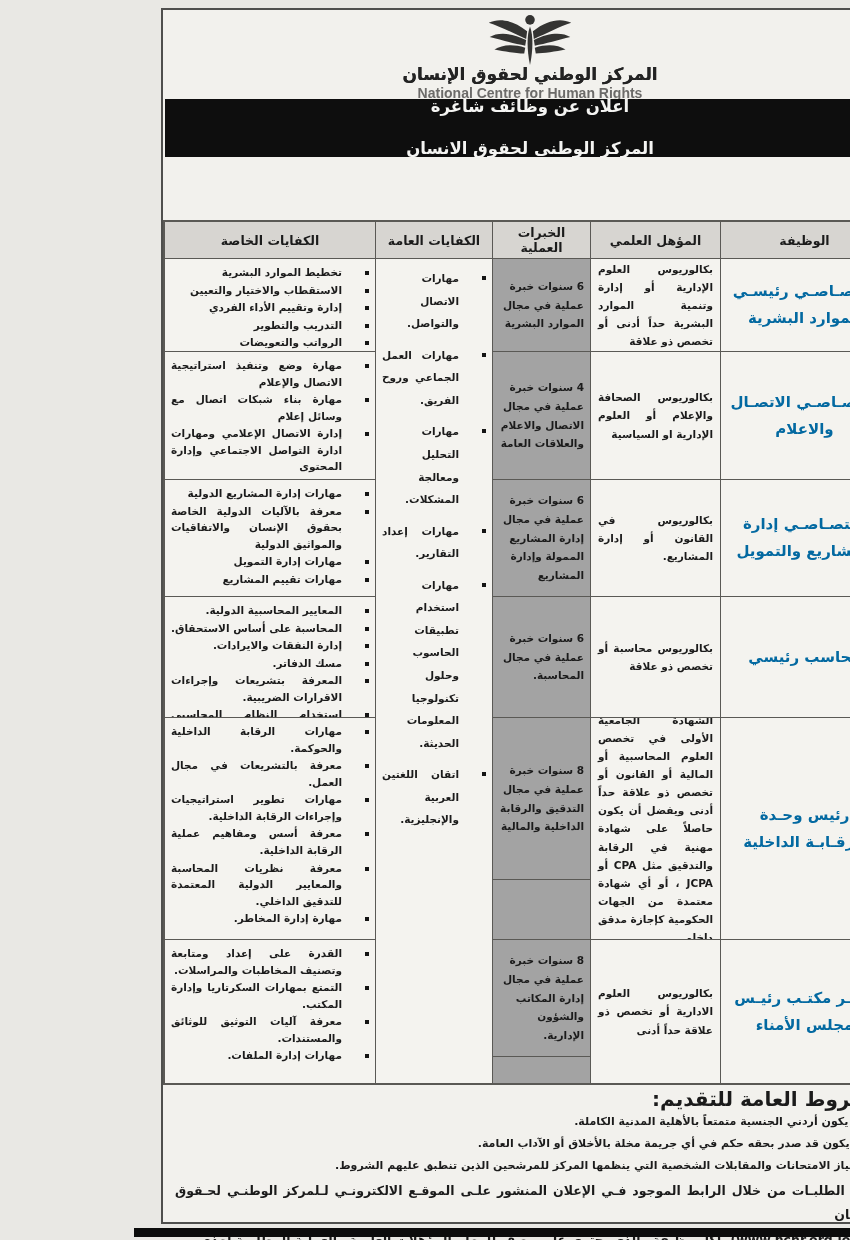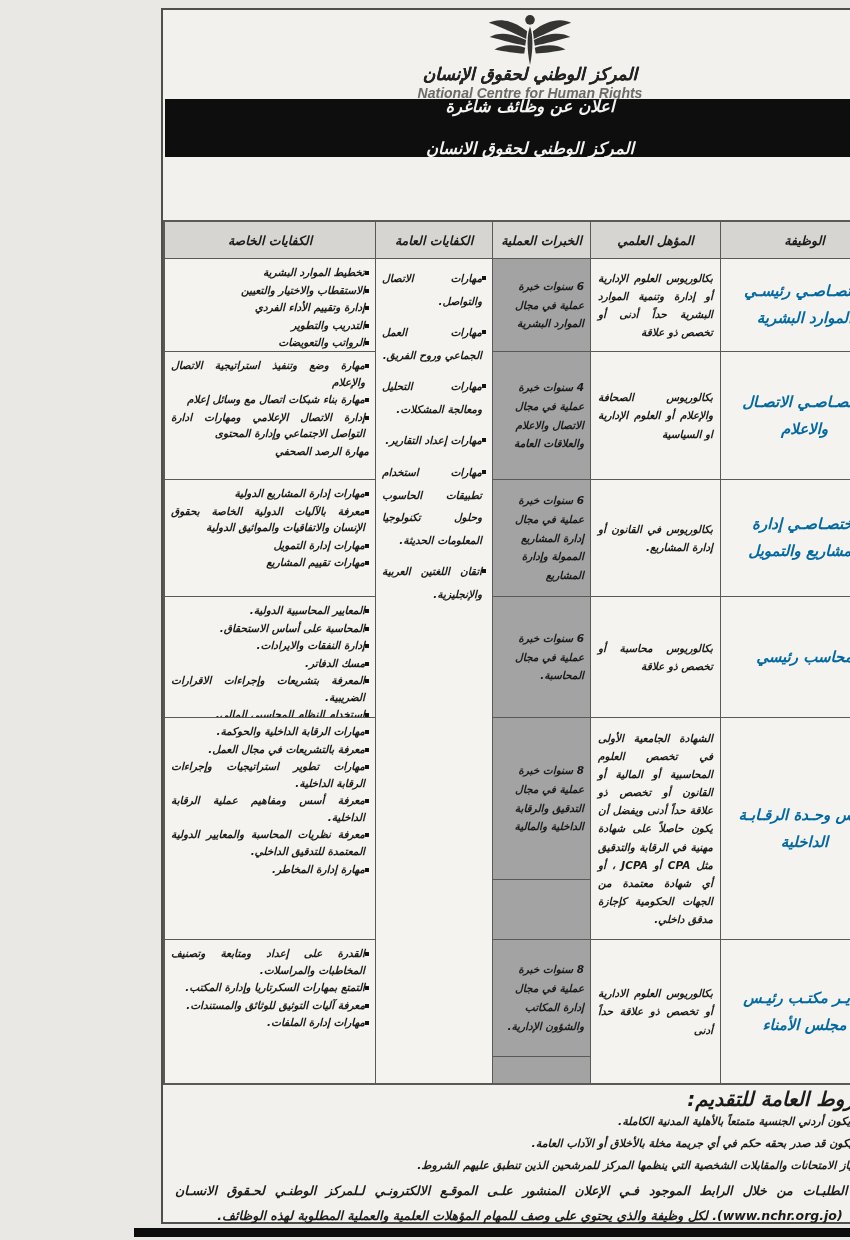--- a/index.html
+++ b/index.html
@@ -3,21 +3,21 @@
 <meta charset="utf-8">
 <style>
   * { margin:0; padding:0; box-sizing:border-box; }
   html,body { width:850px; height:1240px; }
   body {
     font-family:"DejaVu Sans", sans-serif;
     background:#e9e8e4;
     color:#1b1b1b;
     overflow:hidden;
   }
-  .page { position:relative; width:750px; height:1240px; direction:rtl;font-style:italic; }
+  .page { position:relative; width:750px; height:1240px; direction:rtl; }
 
   
   .frame {
     position:absolute; left:61px; top:8px; width:738px; height:1216px;
     border:2px solid #4f4f4d; background:#f2f1ed;
   }
   .bottom-rule {
     position:absolute; left:34px; top:1228px; width:806px; height:9px; background:#0c0c0c;
   }
 
@@ -72,21 +72,21 @@
     display:flex; align-items:center;
     font-size:10.5px; font-weight:bold; line-height:1.8; text-align:right;
   }
   .expsub:last-child { border-bottom:none; }
   .e1{height:93px} .e2{height:128px} .e3{height:117px} .e4{height:121px}
   .e5{height:162px} .e6{height:60px} .e7{height:117px} .e8{height:26px}
 
   .generalcell { grid-column:4; grid-row:2 / 8; padding:8px 6px; }
   .specialcell { padding:5px 6px; }
 
-  .bullet-item { display:flex; gap:0; font-size:10.5px; font-weight:bold; line-height:1.58;
+  .bullet-item { display:flex; gap:23px; font-size:10.5px; font-weight:bold; line-height:1.58;
                  text-align:justify; text-align-last:right; }
   .specialcell .bullet-item { margin-bottom:1px; }
   .generalcell .bullet-item { margin-bottom:9px; line-height:2.15; }
   .bullet-square { flex:0 0 auto; width:4px; height:4px; background:#141414; margin-top:7px; }
   .generalcell .bullet-square { margin-top:9px; }
   .bullet-text { flex:1 1 auto; }
 
   
   .footer { position:absolute; top:1078px; right:12px; left:12px; }
   .footer-heading { font-size:20px; font-weight:bold; line-height:23px; }

